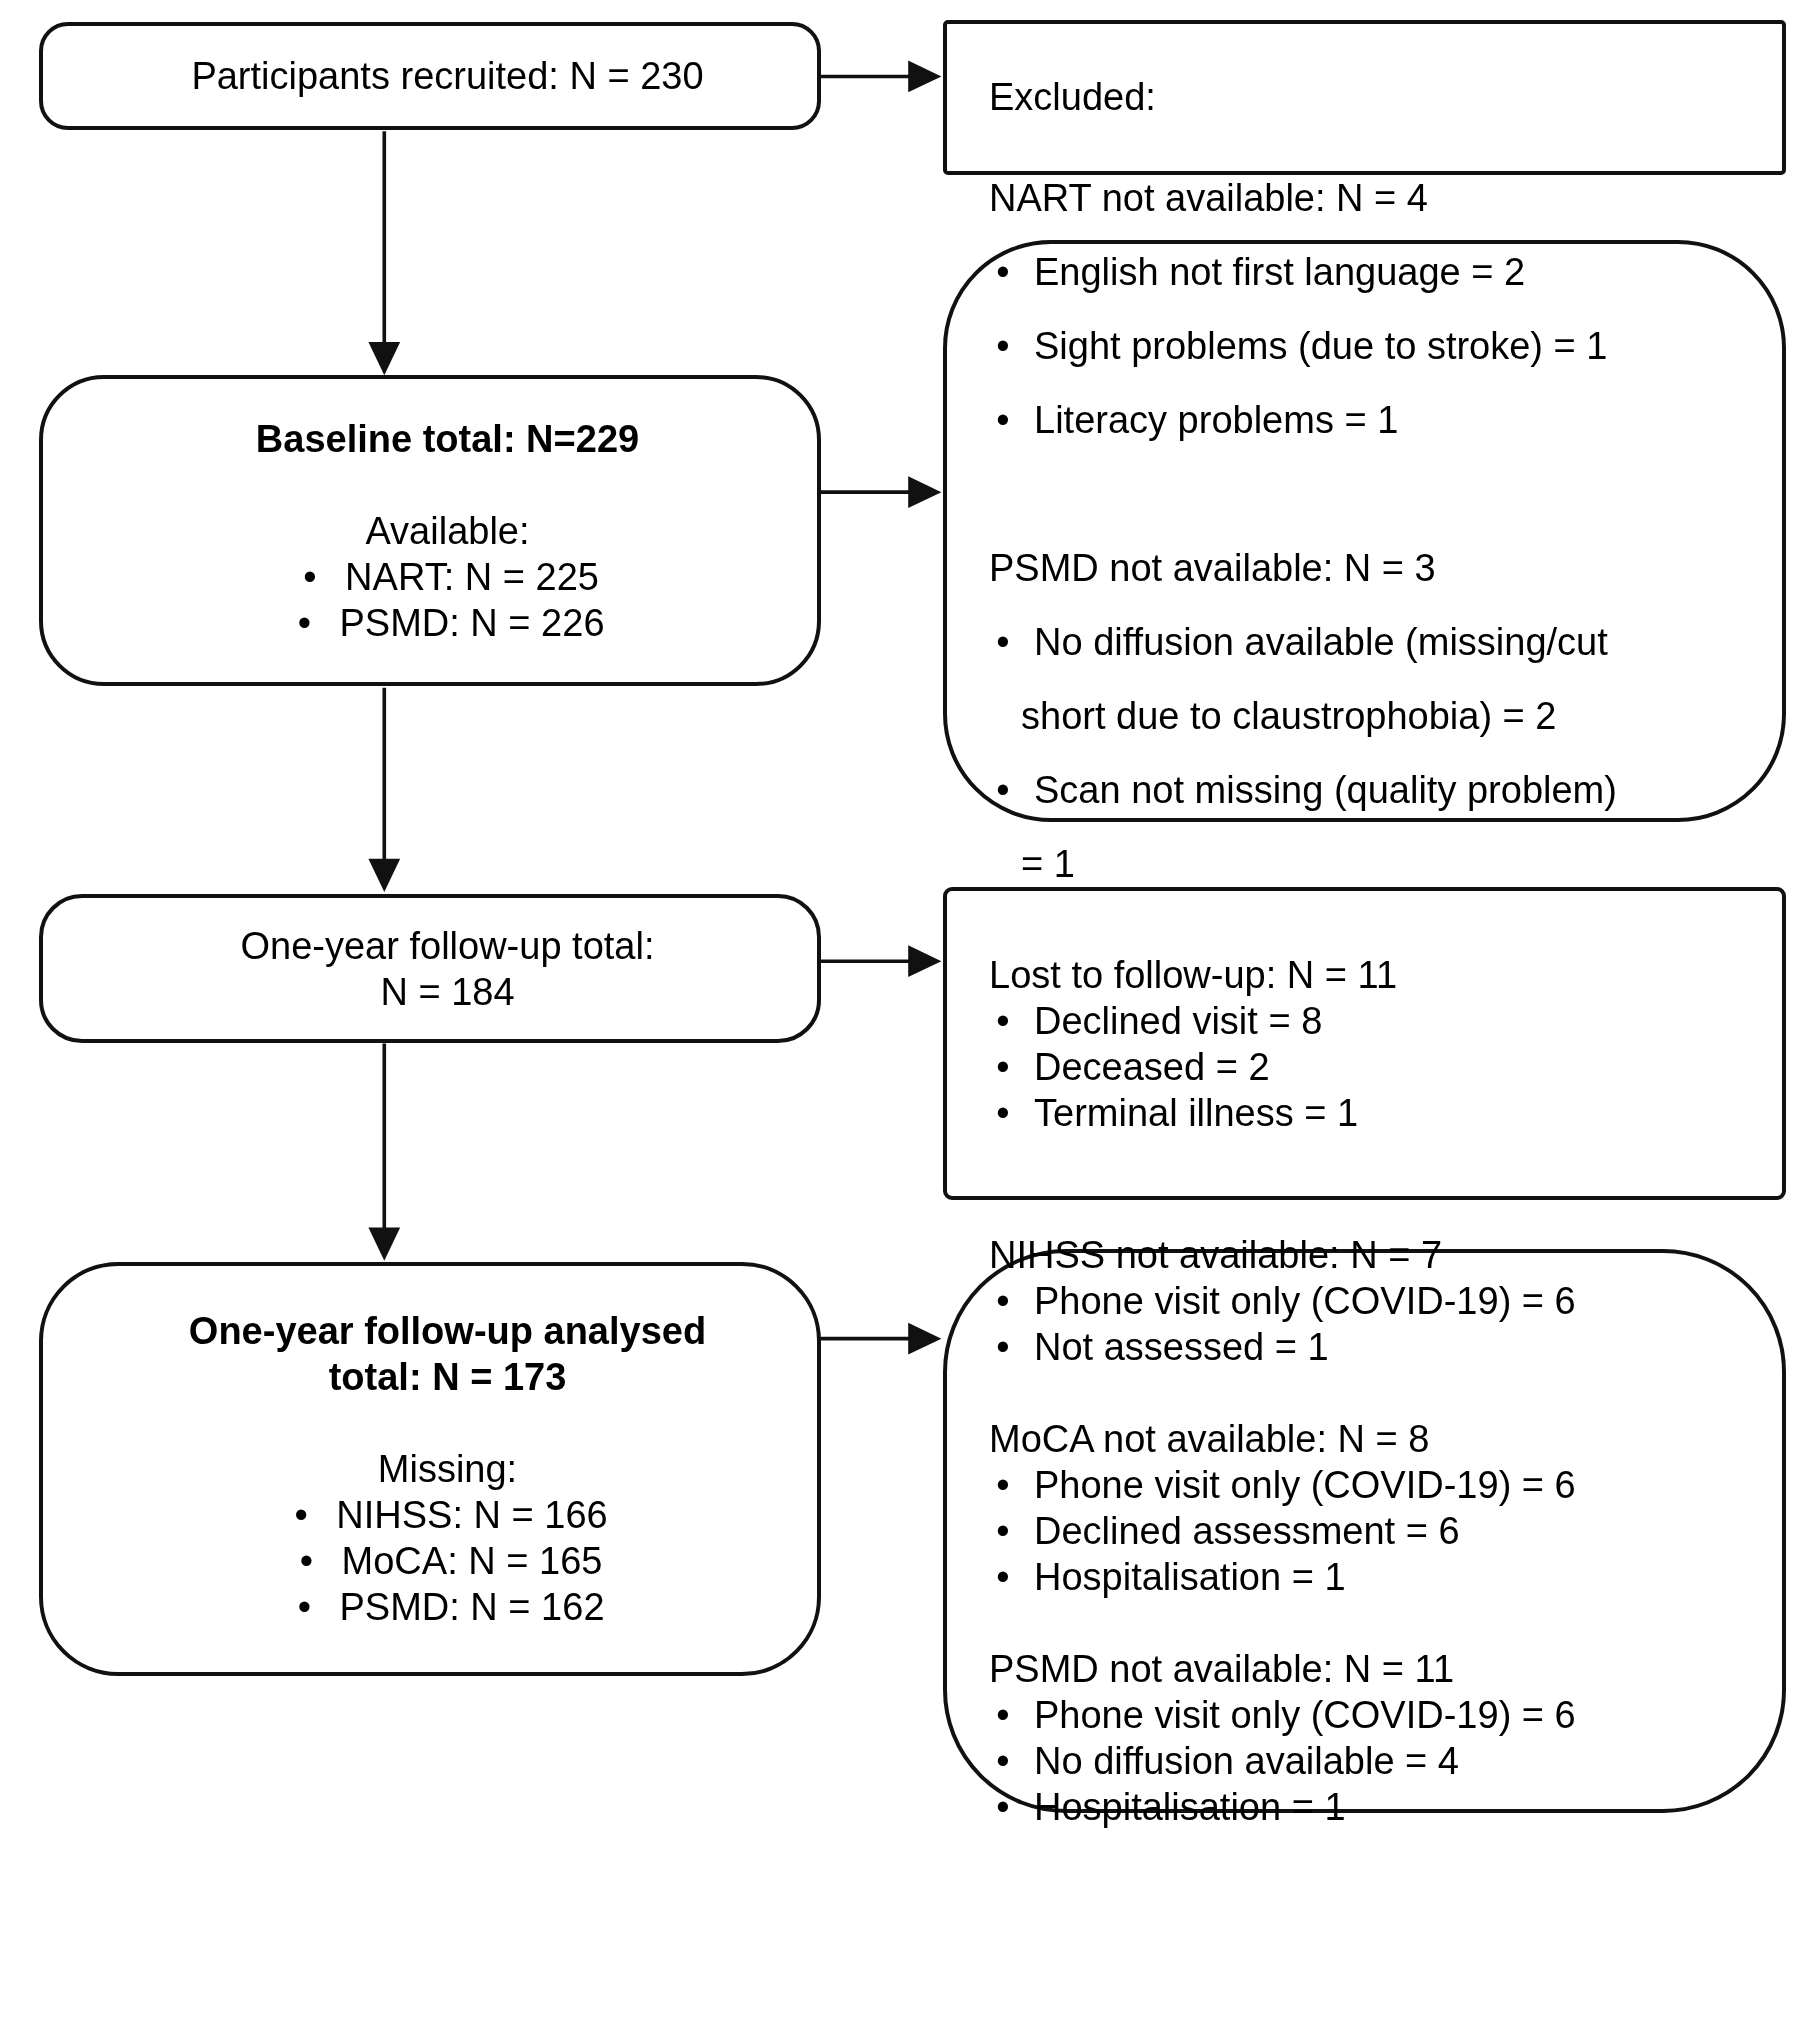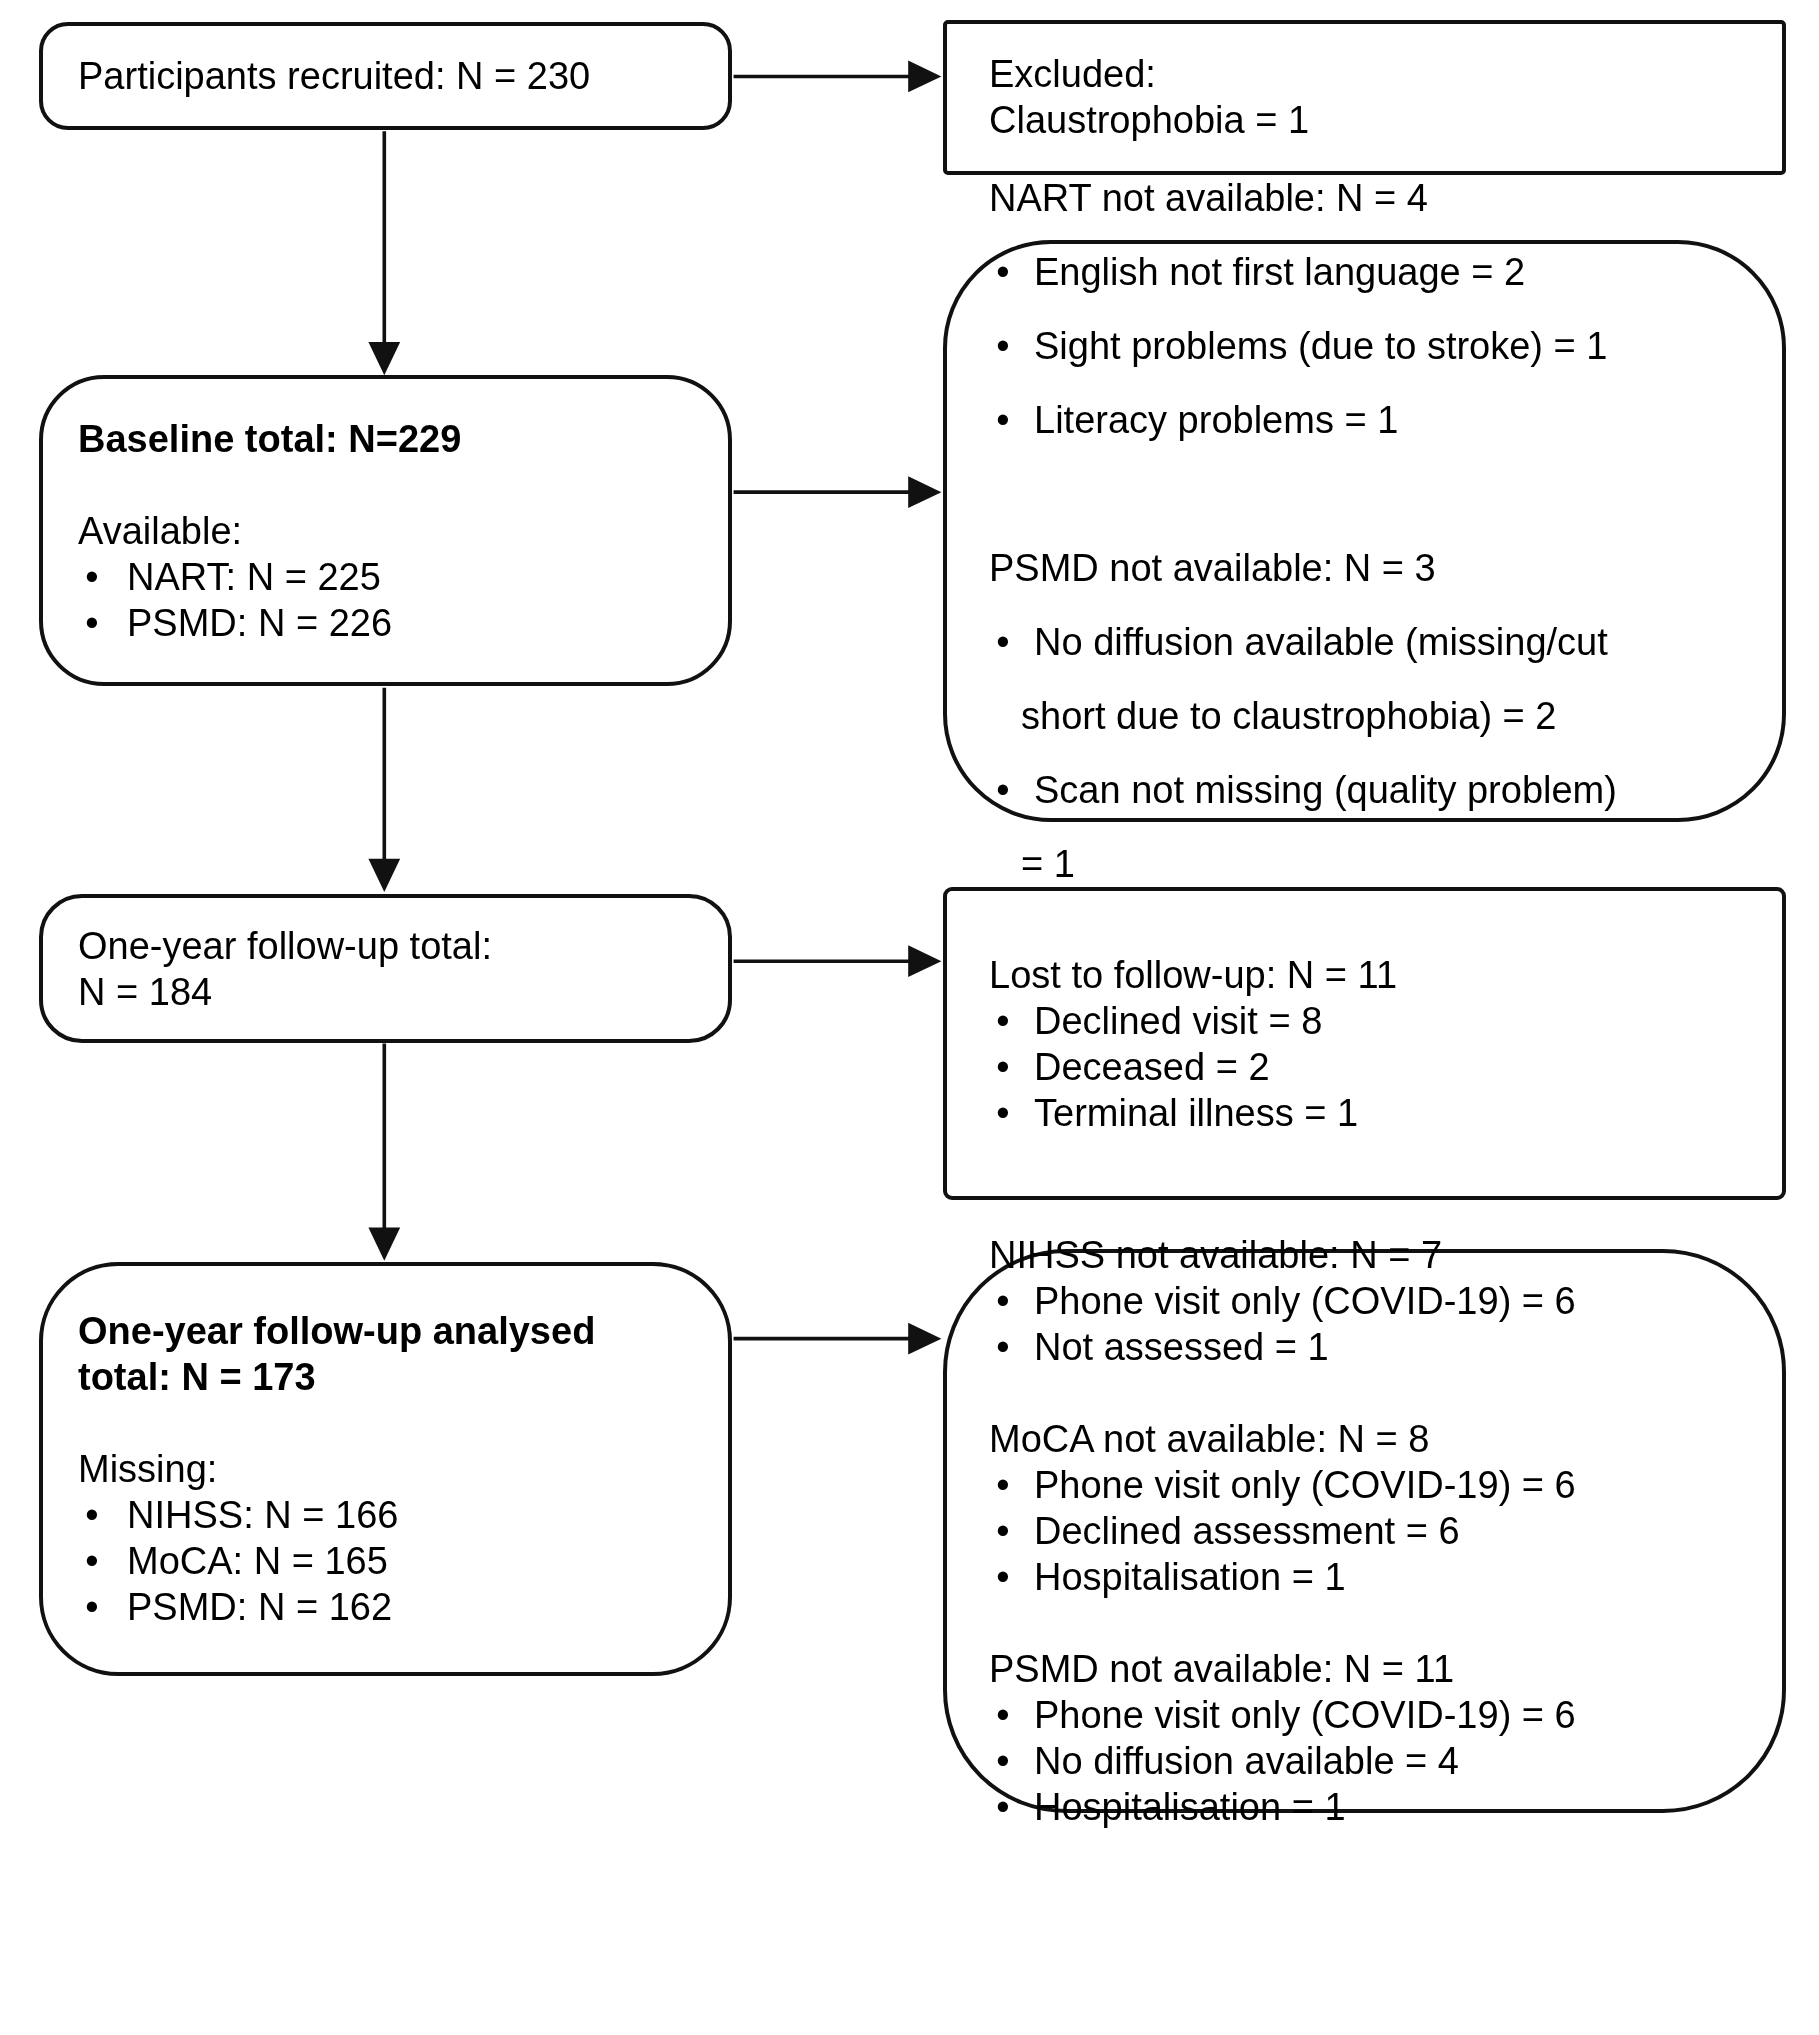--- a/index.html
+++ b/index.html
@@ -24,21 +24,21 @@
     border: 4.3px solid var(--ink);
     display: flex;
     flex-direction: column;
     justify-content: center;
     font-size: 38px;
     line-height: 46px;
     white-space: nowrap;
   }
   .flowbox .line { min-height: 46px; display: flex; align-items: center; }
   .flowbox .line.bold { font-weight: 700; }
-  .left-col  { left: 39px;  width: 693px;  }
+  .left-col  { left: 39px;  width: 782px; align-items: center;  }
   .right-col { left: 943px; width: 843px; }
   .left-col  .line { padding-left: 35px; }
   .right-col .line { padding-left: 42px; }
   .left-col  .line .marker { display: inline-block; width: 49px; padding-left: 7.2px; box-sizing: border-box; }
   .right-col .line .marker { display: inline-block; width: 45px; padding-left: 7.2px; box-sizing: border-box; }
   .right-col .line.wrap { padding-left: 74px; }
   #box-participants { top: 21.7px;  height: 108px;  border-radius: 29px;  }
   #box-excluded     { top: 19.5px;  height: 155px;  border-radius: 5px;  }
   #box-baseline     { top: 375px; height: 311px;  border-radius: 65px;  }
   #box-nart-psmd    { top: 240px; height: 582px;  border-radius: 108px; gap: 28px; }
@@ -86,21 +86,20 @@
       <polygon class="arrow-head" points="1304,1855 1258,1833 1258,1877"></polygon>
     </g>
   </svg>
 
   <div id="box-participants" class="flowbox left-col">
       <div class="line text">Participants recruited: N = 230</div>
     </div>
 
   <div id="box-excluded" class="flowbox right-col">
       <div class="line text">Excluded:</div>
-      <div class="line text">Claustrophobia = 1</div>
     </div>
 
   <div id="box-baseline" class="flowbox left-col">
       <div class="line text bold">Baseline total: N=229</div>
       <div class="line blank">&nbsp;</div>
       <div class="line text">Available:</div>
       <div class="line bullet">
         <span class="marker">•</span>
         <span>NART: N = 225</span>
       </div>

